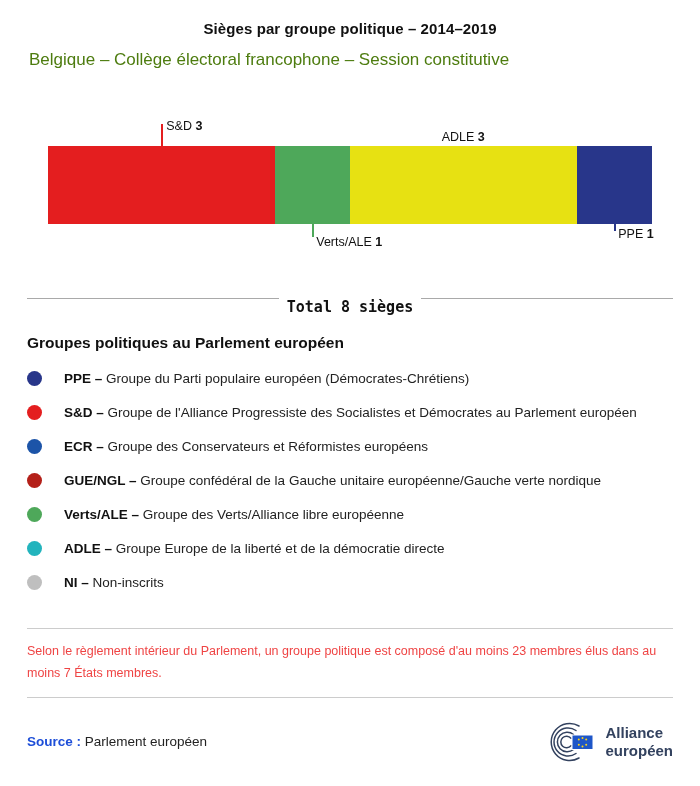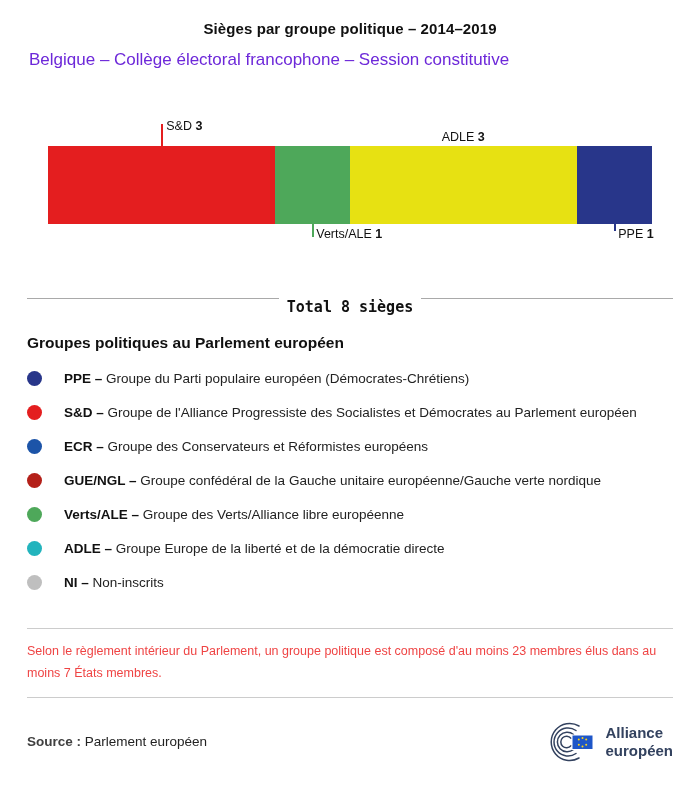--- a/index.html
+++ b/index.html
@@ -5,21 +5,21 @@
   * { margin: 0; padding: 0; box-sizing: border-box; }
   html, body { background: #ffffff; }
   body {
     width: 700px; min-height: 786px;
     font-family: "Liberation Sans", sans-serif;
     color: #1a1a1a;
   }
   .page { padding: 20px 27px 24px; }
 
   .title { font-size: 15px; font-weight: bold; color: #111; letter-spacing: .1px; text-align: center; }
-  .subtitle { font-size: 17px; font-weight: 400; color: #6d28d9; margin-top: 13px; margin-left: 2px; }
+  .subtitle { font-size: 17px; font-weight: 400; color: #4d7c0f; margin-top: 13px; margin-left: 2px; }
 
   
   .chart-wrap { margin: 50px 21px 0; }
   .labels-top { position: relative; height: 26px; }
   .labels-bottom { position: relative; height: 30px; }
   .seats-bar { display: flex; height: 78px; width: 100%; }
   .segment { height: 100%; }
   .callout-line { position: absolute; width: 1.5px; }
   .label-text { position: absolute; font-size: 12.5px; color: #111; white-space: nowrap; }
   .label-text b { font-weight: bold; }
@@ -37,21 +37,21 @@
   .legend-label { font-size: 13.5px; color: #222; }
   .legend-label b { color: #111; padding-left: 9px; }
 
   
   .divider { height: 1px; background: #cccccc; }
   .div1 { margin-top: 38px; }
   .note { margin-top: 12px; font-size: 12.5px; line-height: 1.75; color: #ef4444; }
   .div2 { margin-top: 12px; }
   .source-row { display: flex; justify-content: space-between; align-items: center; margin-top: 22px; }
   .source-text { font-size: 13.5px; color: #222; }
-  .source-text b { color: #404040; }
+  .source-text b { color: #1d4ed8; }
   .logo { display: flex; align-items: center; gap: 9px; }
   .logo-text { font-size: 15px; font-weight: bold; color: #33425f; line-height: 1.18; }
 </style>
 </head>
 <body>
 
 <div class="page">
 
   <div class="title">Sièges par groupe politique – 2014–2019</div>
   <div class="subtitle">Belgique – Collège électoral francophone – Session constitutive</div>
@@ -63,21 +63,21 @@
         <div class="label-text" style="left: 68.75%; transform: translateX(-50%); bottom: 2px;"><span>ADLE </span><b>3</b></div>
       </div>
     <div class="seats-bar">
         <div class="segment" style="width: 37.5%; background: rgb(228, 30, 31);"></div>
         <div class="segment" style="width: 12.5%; background: rgb(78, 168, 90);"></div>
         <div class="segment" style="width: 37.5%; background: rgb(231, 225, 18);"></div>
         <div class="segment" style="width: 12.5%; background: rgb(40, 54, 138);"></div>
       </div>
     <div class="labels-bottom">
         <div class="callout-line" style="left: 43.75%; background: rgb(78, 168, 90); top: 0px; height: 13px;"></div>
-        <div class="label-text" style="left: calc(43.75% + 4px); top: 3px;"><span>Verts/ALE </span><b>1</b></div>
+        <div class="label-text" style="left: calc(43.75% + 4px); top: 11px;"><span>Verts/ALE </span><b>1</b></div>
         <div class="callout-line" style="left: 93.75%; background: rgb(40, 54, 138); top: 0px; height: 7px;"></div>
         <div class="label-text" style="left: calc(93.75% + 4px); top: 3px;"><span>PPE </span><b>1</b></div>
       </div>
   </div>
 
   <div class="total-row">
     <div class="rule"></div>
     <div class="total-text">Total 8 sièges</div>
     <div class="rule"></div>
   </div>

